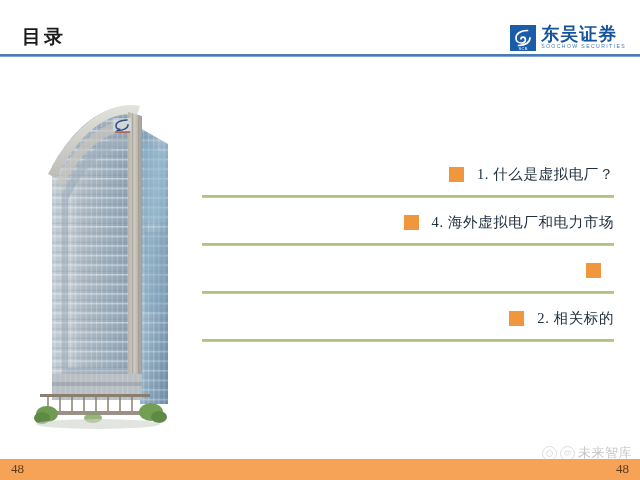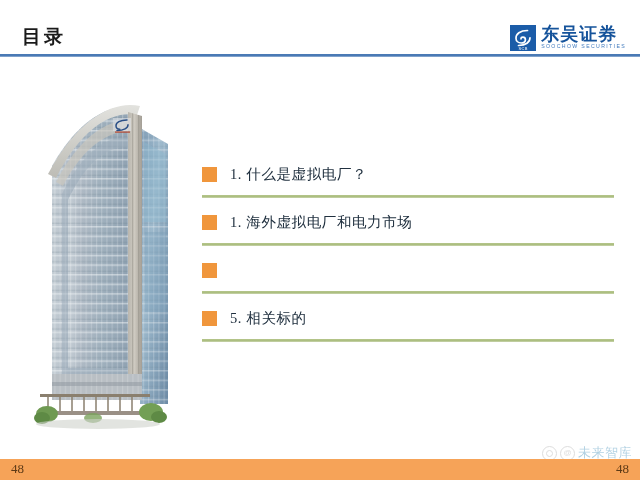--- a/index.html
+++ b/index.html
@@ -105,20 +105,21 @@
     position: absolute;
     left: 202px;
     top: 150px;
     width: 412px;
   }
   .toc-item {
     position: relative;
     height: 48px;
     display: flex;
     align-items: center;
+    justify-content: flex-end;
   }
   .toc-bullet {
     width: 15px;
     height: 15px;
     background: #f0963c;
     flex: 0 0 auto;
     margin-right: 13px;
   }
   .toc-label {
     font-size: 14.5px;
@@ -169,21 +170,21 @@
     border-radius: 50%;
     border: 1.3px solid #8d8d8d;
     font-size: 8px;
     line-height: 11px;
     text-align: center;
     color: #8d8d8d;
     font-family: "Liberation Sans", sans-serif;
   }
   .wm-text {
     font-size: 13px;
-    color: #0369a1;
+    color: #404040;
     letter-spacing: .5px;
     font-family: "Liberation Serif", "DejaVu Serif", serif;
   }
 
   
   .footer-bar {
     position: absolute;
     left: 0;
     top: 459px;
     width: 640px;
@@ -325,33 +326,33 @@
 <div class="toc">
 
   <div class="toc-item">
     <span class="toc-bullet"></span>
     <span class="toc-label">1. 什么是虚拟电厂？</span>
     <span class="toc-rule"></span>
   </div>
 
   <div class="toc-item">
     <span class="toc-bullet"></span>
-    <span class="toc-label">1. 海外虚拟电厂和电力市场</span>
+    <span class="toc-label">4. 海外虚拟电厂和电力市场</span>
     <span class="toc-rule"></span>
   </div>
 
   <div class="toc-item">
     <span class="toc-bullet"></span>
     <span class="toc-rule"></span>
   </div>
 
 
   <div class="toc-item">
     <span class="toc-bullet"></span>
-    <span class="toc-label">5. 相关标的</span>
+    <span class="toc-label">2. 相关标的</span>
     <span class="toc-rule"></span>
   </div>
 
 </div>
 
 <div class="watermark">
   <span class="wm-icon"></span>
   <span class="wm-at">@</span>
   <span class="wm-text">未来智库</span>
 </div>

